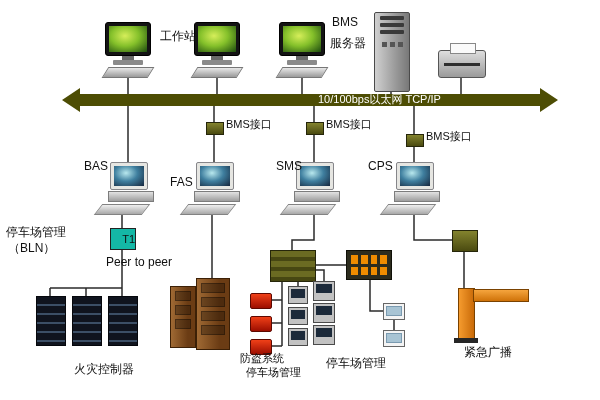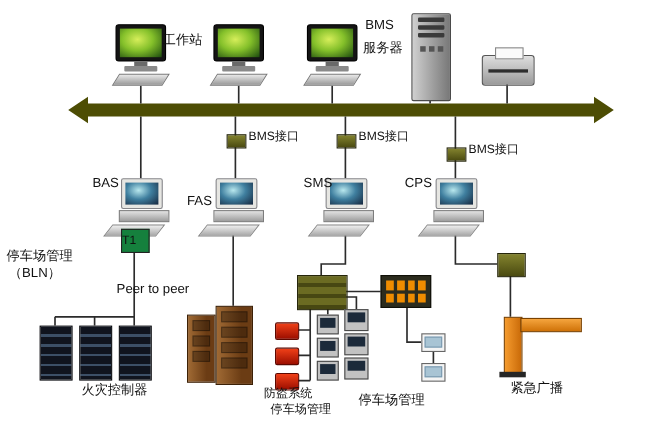--- a/index.html
+++ b/index.html
@@ -2,21 +2,21 @@
 <html><head>
 <meta charset="utf-8">
 <style>
   html,body{margin:0;padding:0;background:#fff;}
   .stage{position:relative;width:600px;height:400px;background:#fff;overflow:hidden;
          font-family:"Liberation Sans",sans-serif;color:#101010;}
   .stage svg{position:absolute;left:0;top:0;}
   .lbl{position:absolute;font-size:12px;white-space:nowrap;line-height:1.1;}
   .sm{font-size:11px;}
   .white{color:#fff;}
-  .ctr{text-align:center;}
+  .ctr{text-align:center;margin-top:15px;}
 
   
   .pc{position:absolute;width:60px;}
   .pc .mon{width:46px;height:34px;margin:0 auto;background:#141414;border:1px solid #000;border-radius:3px;padding:3px;box-sizing:border-box;}
   .pc .scr{width:100%;height:100%;background:radial-gradient(ellipse at 42% 38%,#d6ee5a 0%,#84c02a 45%,#1c4a0e 100%);}
   .pc .neck{width:12px;height:4px;background:#6a6a6a;margin:0 auto;}
   .pc .foot{width:30px;height:5px;background:#8a8a8a;margin:0 auto;border-radius:1px;}
   .pc .kbd{width:44px;height:9px;margin:2px auto 0;background:linear-gradient(#e8e8e8,#9a9a9a);border:1px solid #777;transform:skewX(-32deg);}
 
   
@@ -47,22 +47,22 @@
   .cmon i{display:block;width:100%;height:9px;background:#1c2a3a;}
   .wmon{position:absolute;width:22px;height:17px;background:#f4f4f4;border:1px solid #666;padding:2px;box-sizing:border-box;}
   .wmon i{display:block;height:8px;background:#a8c4d4;border:1px solid #7a9ab0;}
 
   .panel{position:absolute;left:270px;top:250px;width:44px;height:30px;border:1px solid #26260a;
          background:repeating-linear-gradient(180deg,#6b6b22 0 6px,#474712 6px 10px);}
   .module{position:absolute;left:346px;top:250px;width:46px;height:30px;background:#2c2c1e;border:1px solid #101008;
           display:grid;grid-template-columns:repeat(4,1fr);gap:3px;padding:4px;box-sizing:border-box;}
   .module b{background:#ef8c00;display:block;}
   .obox{position:absolute;background:linear-gradient(#83832e,#4a4a10);border:1px solid #26260a;}
-  .t1box{position:absolute;left:110px;top:208px;width:24px;height:20px;background:#15803d;border:1px solid #222;
-         display:flex;align-items:center;justify-content:flex-start;font-size:11px;}
+  .t1box{position:absolute;left:110px;top:228px;width:24px;height:20px;background:#14b8a6;border:1px solid #222;
+         display:flex;align-items:center;justify-content:flex-end;font-size:11px;}
 
   .barrier{position:absolute;left:458px;top:288px;width:72px;height:56px;}
   .barrier .post{position:absolute;left:0;top:0;width:15px;height:50px;background:linear-gradient(90deg,#f59b2e,#c96a08);border:1px solid #7a4200;}
   .barrier .arm{position:absolute;left:15px;top:1px;width:54px;height:11px;background:linear-gradient(#f5a53e,#cf7208);border:1px solid #7a4200;}
   .barrier .base{position:absolute;left:-4px;top:50px;width:24px;height:5px;background:#262626;}
 </style>
 </head>
 <body>
 
 <div class="stage">
@@ -113,24 +113,25 @@
         <b></b>
         <b></b>
       </div>
   </div>
 
   <div class="printer">
     <div class="paper"></div>
     <div class="slot"></div>
   </div>
 
-  <div class="lbl" style="left:148px;top:30px">工作站</div>
+  <div class="lbl" style="left:160px;top:30px">工作站</div>
   <div class="lbl" style="left:332px;top:16px">BMS</div>
   <div class="lbl" style="left:330px;top:37px">服务器</div>
 
+  <div class="lbl sm white" style="left:318px;top:93px">10/100bps以太网  TCP/IP</div>
 
   <div class="obox" style="left:206px;top:122px;width:16px;height:11px"></div>
   <div class="obox" style="left:306px;top:122px;width:16px;height:11px"></div>
   <div class="obox" style="left:406px;top:134px;width:16px;height:11px"></div>
   <div class="lbl sm" style="left:226px;top:118px">BMS接口</div>
   <div class="lbl sm" style="left:326px;top:118px">BMS接口</div>
   <div class="lbl sm" style="left:426px;top:130px">BMS接口</div>
 
   <div class="ws" style="left:94px;top:162px">
     <div class="mon">

